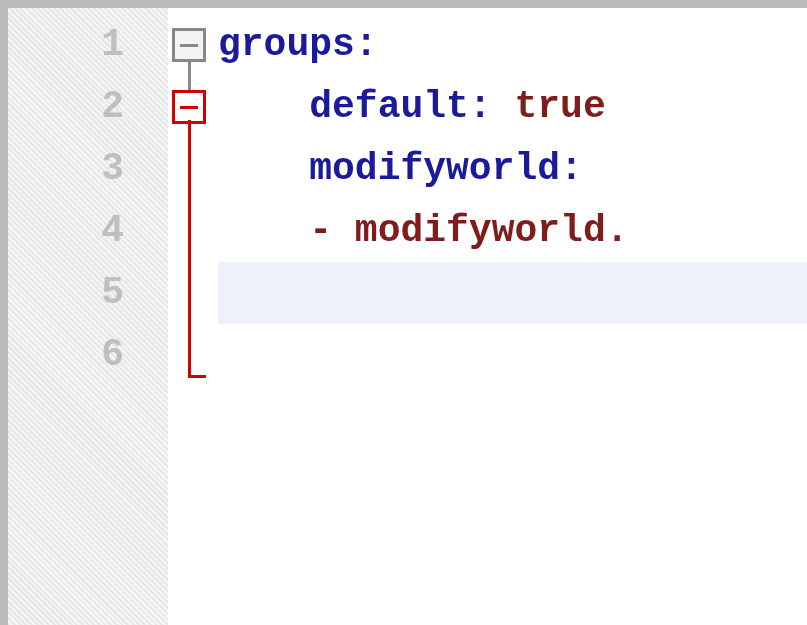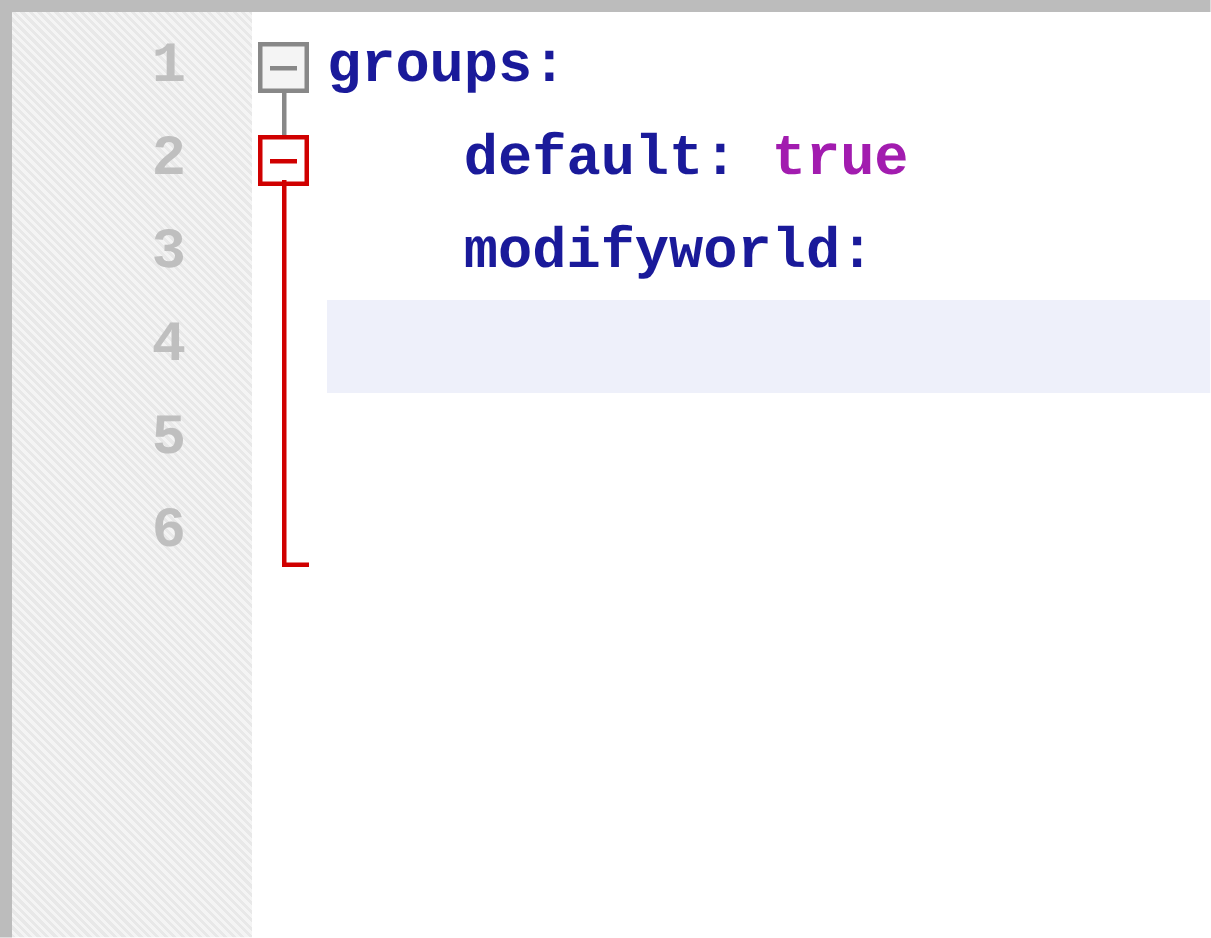--- a/index.html
+++ b/index.html
@@ -92,21 +92,21 @@
   .line {
     height:62px;
     line-height:62px;
     white-space: pre;
     font-weight: bold;
   }
   .line.current {
     background:#eef0fa;
   }
   .kw { color:#1a1a9a; }
-  .val { color:#a21caf; }
+  .val { color:#7f1d1d; }
   .colon { color:#1a1a9a; }
 </style>
 </head>
 <body>
 
 <div class="editor">
 
   <div class="gutter">
     <div class="ln">1</div>
     <div class="ln">2</div>
@@ -124,16 +124,17 @@
     <div class="fold-box red" style="margin-top:28px" title="collapse Users">
       <div class="minus"></div>
     </div>
     <div class="vline-red"></div>
   </div>
 
   <div class="code">
     <div class="line"><span class="kw">groups</span><span class="colon">:</span></div>
     <div class="line">    <span class="kw">default</span><span class="colon">:</span><span> </span><span class="val">true</span></div>
     <div class="line">    <span class="kw">modifyworld</span><span class="colon">:</span></div>
+    <div class="line">    <span class="val">-</span><span> </span><span class="val">modifyworld.</span></div>
     <div class="line current"></div>
   </div>
 
 </div>
 
 </body></html>

